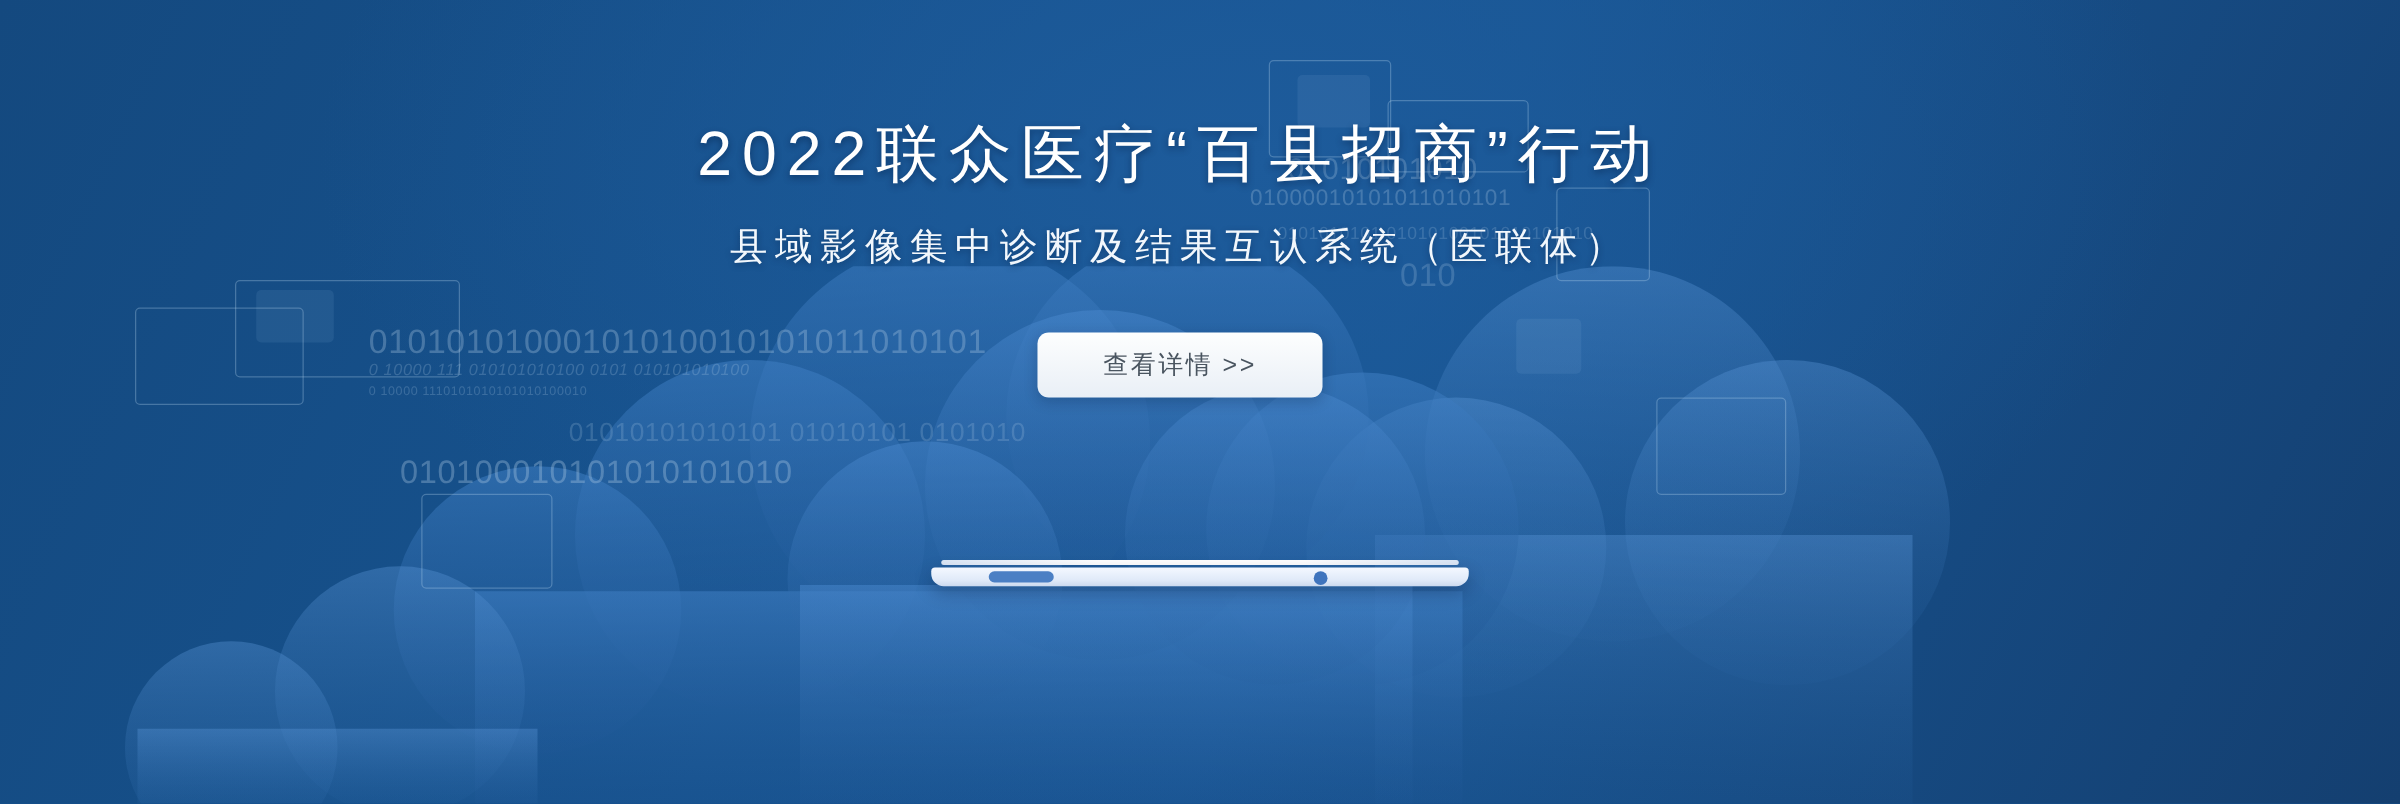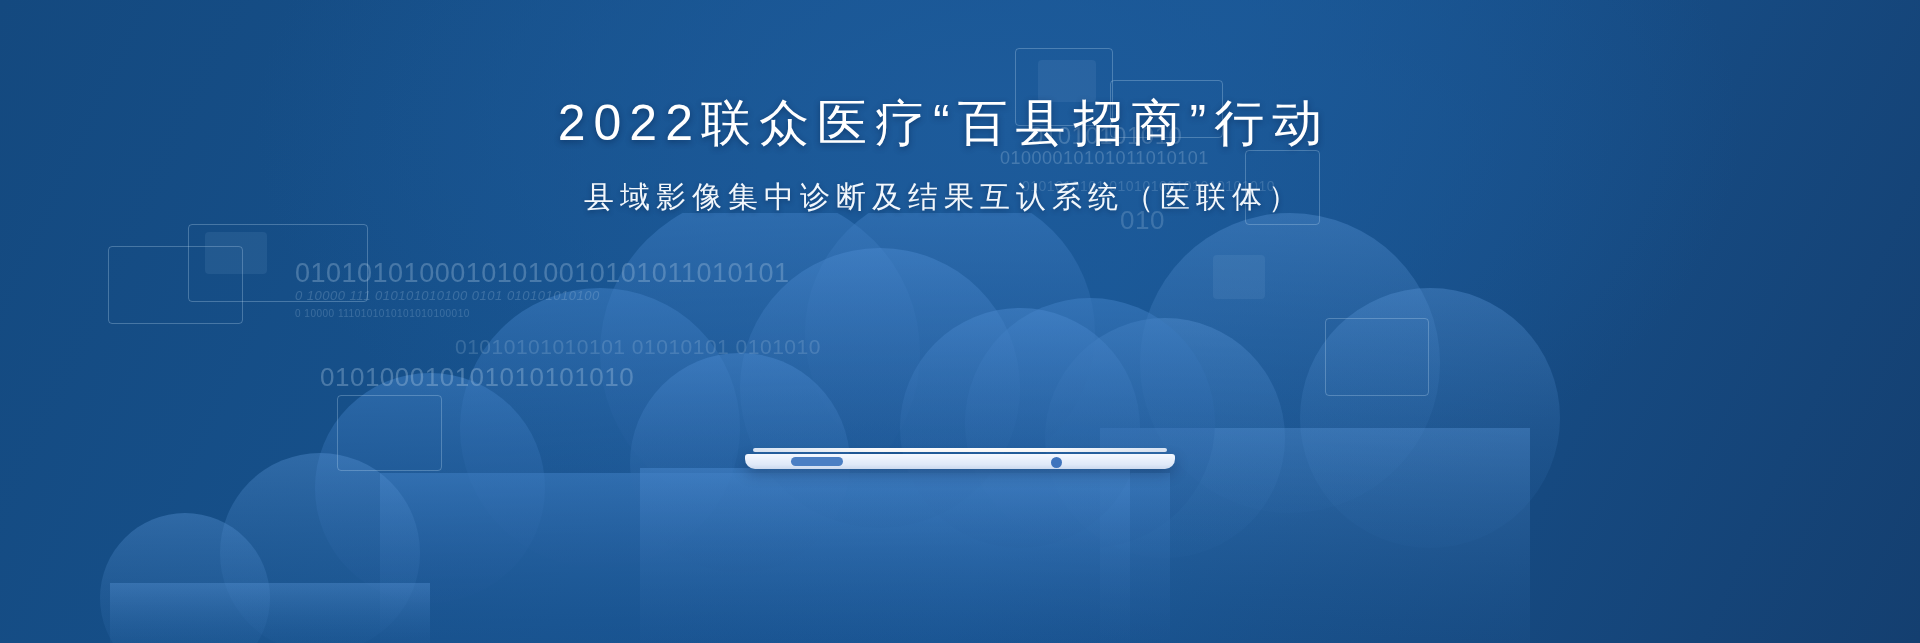--- a/index.html
+++ b/index.html
@@ -212,20 +212,21 @@
       <div class="binary" style="left: 1000px; top: 148px; font-size: 18px; opacity: 0.26;">01000010101011010101</div>
       <div class="binary" style="left: 1022px; top: 178px; font-size: 14px; opacity: 0.2;">0101010101    01010100101010101010</div>
       <div class="binary" style="left: 1120px; top: 205px; font-size: 26px; opacity: 0.22;">010</div>
     </div>
 
   <div class="content">
     <h1 class="title">2022联众医疗“百县招商”行动</h1>
 
     <h2 class="subtitle">县域影像集中诊断及结果互认系统（医联体）</h2>
 
+    <button class="cta">查看详情 &gt;&gt;</button>
   </div>
 
   <div class="laptop">
     <div class="laptop-lidline"></div>
     <div class="laptop-base"></div>
     <div class="laptop-pad"></div>
     <div class="laptop-dot"></div>
   </div>
 
 </div>

